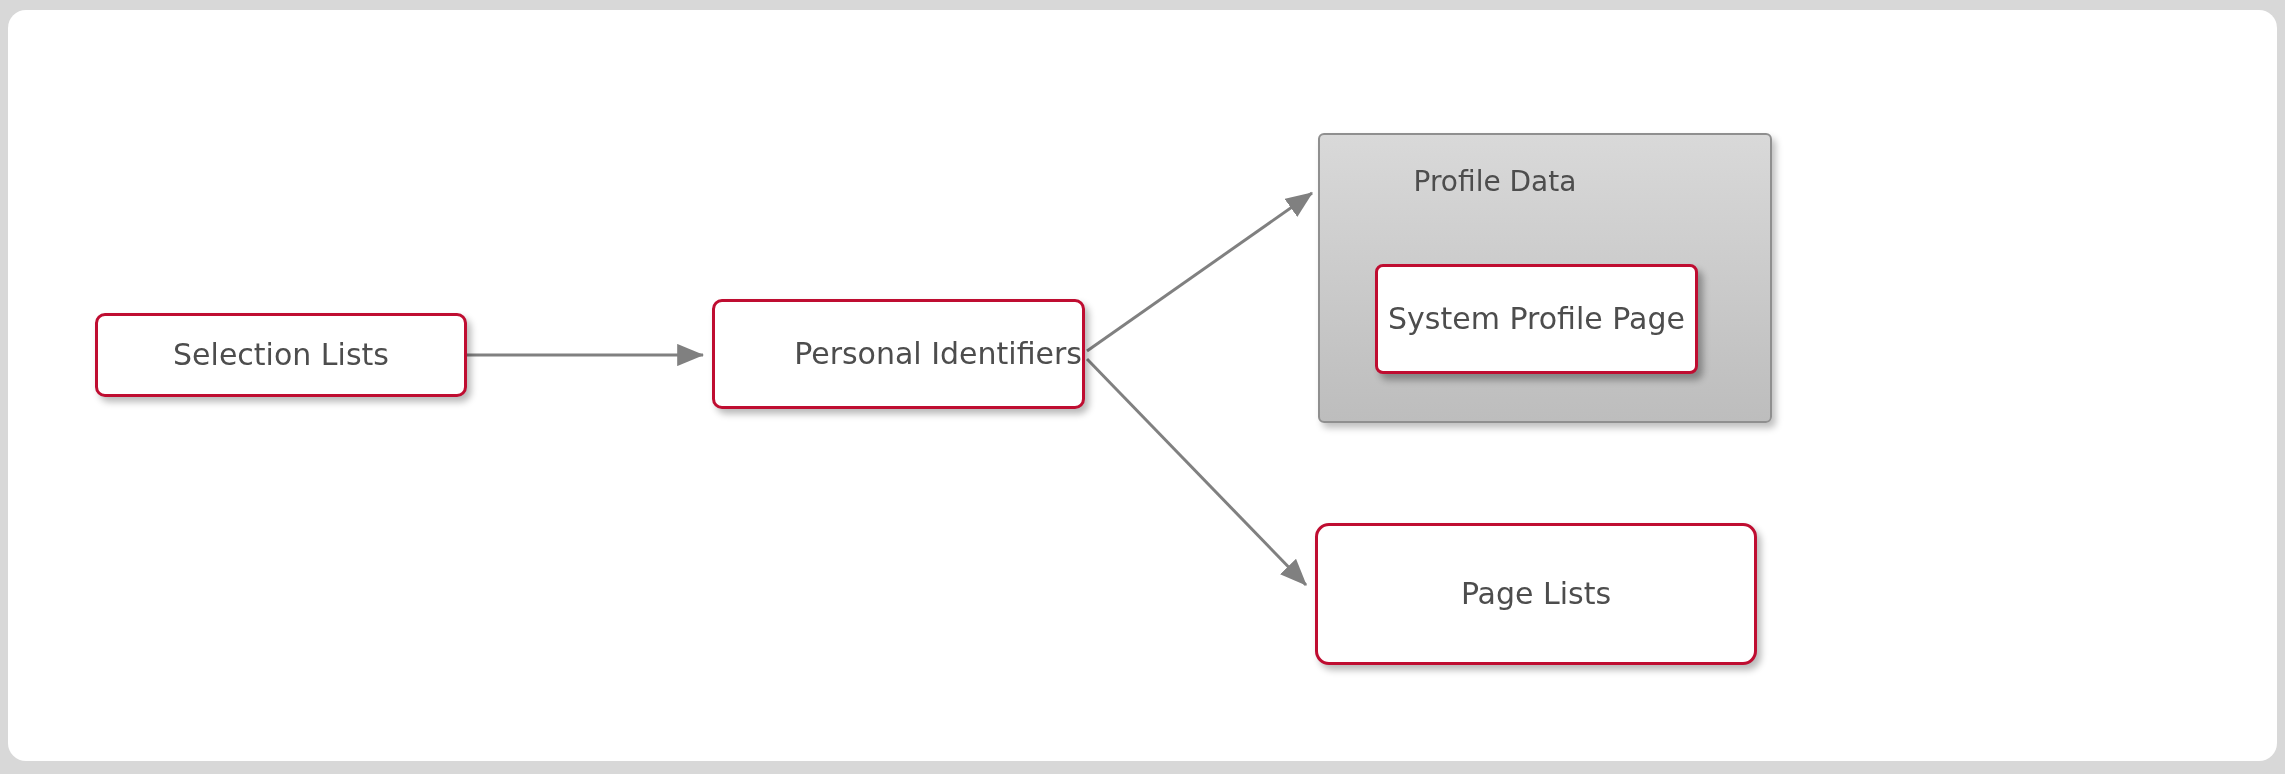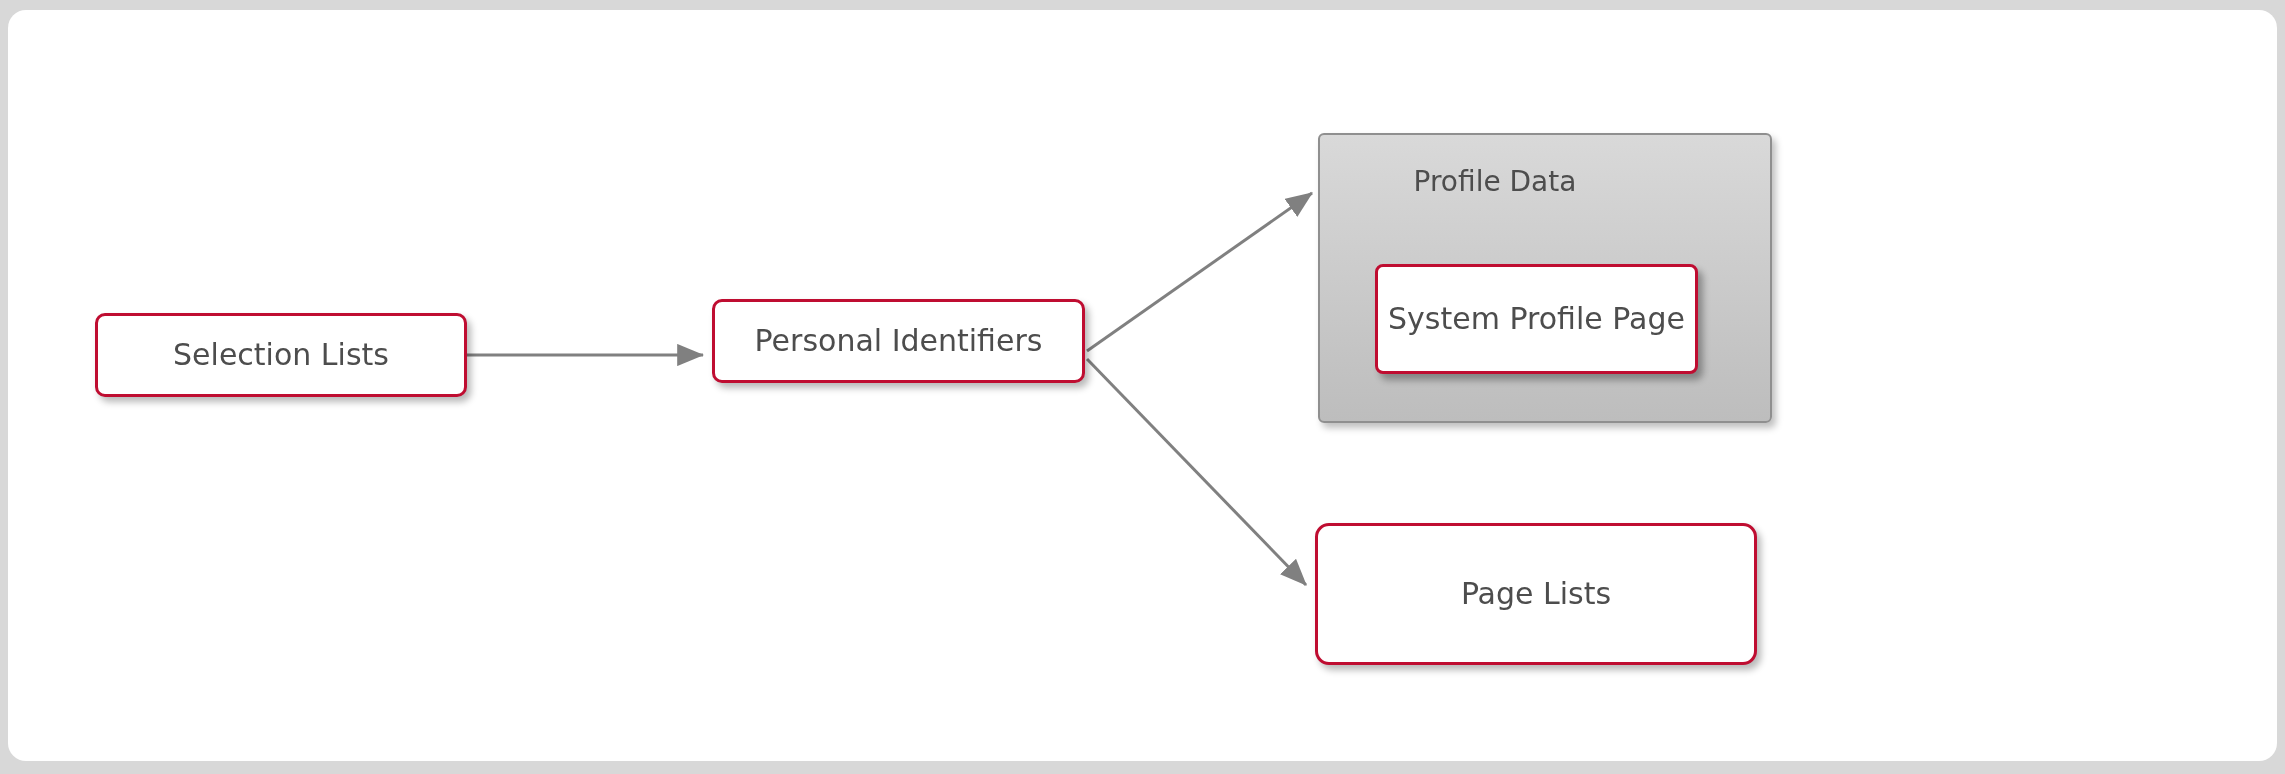--- a/index.html
+++ b/index.html
@@ -40,21 +40,21 @@
     border:3px solid var(--node-border);
     border-radius:10px;
     display:flex;align-items:center;justify-content:center;
     text-align:center;
     font-size:30px;
     line-height:1.25;
     box-shadow:4px 5px 7px rgba(0,0,0,0.28);
     cursor:default;
   }
   .node-selection{left:95px;top:299px;width:372px;height:84px;margin-top:14px;}
-  .node-personal{left:712px;top:299px;width:373px;height:84px;}
+  .node-personal{left:712px;top:299px;width:373px;height:110px;justify-content:flex-end;}
   .node-system{left:1375px;top:264px;width:323px;height:110px;border-radius:8px;box-shadow:5px 6px 7px rgba(0,0,0,0.32);}
   .node-user{left:1315px;top:523px;width:442px;height:142px;border-radius:14px;}
   .group{
     position:absolute;
     left:1318px;top:133px;width:454px;height:290px;
     box-sizing:border-box;
     border:2px solid var(--group-border);
     border-radius:6px;
     background:linear-gradient(to bottom,var(--group-fill-top),var(--group-fill-bottom));
     box-shadow:4px 5px 7px rgba(0,0,0,0.25);

